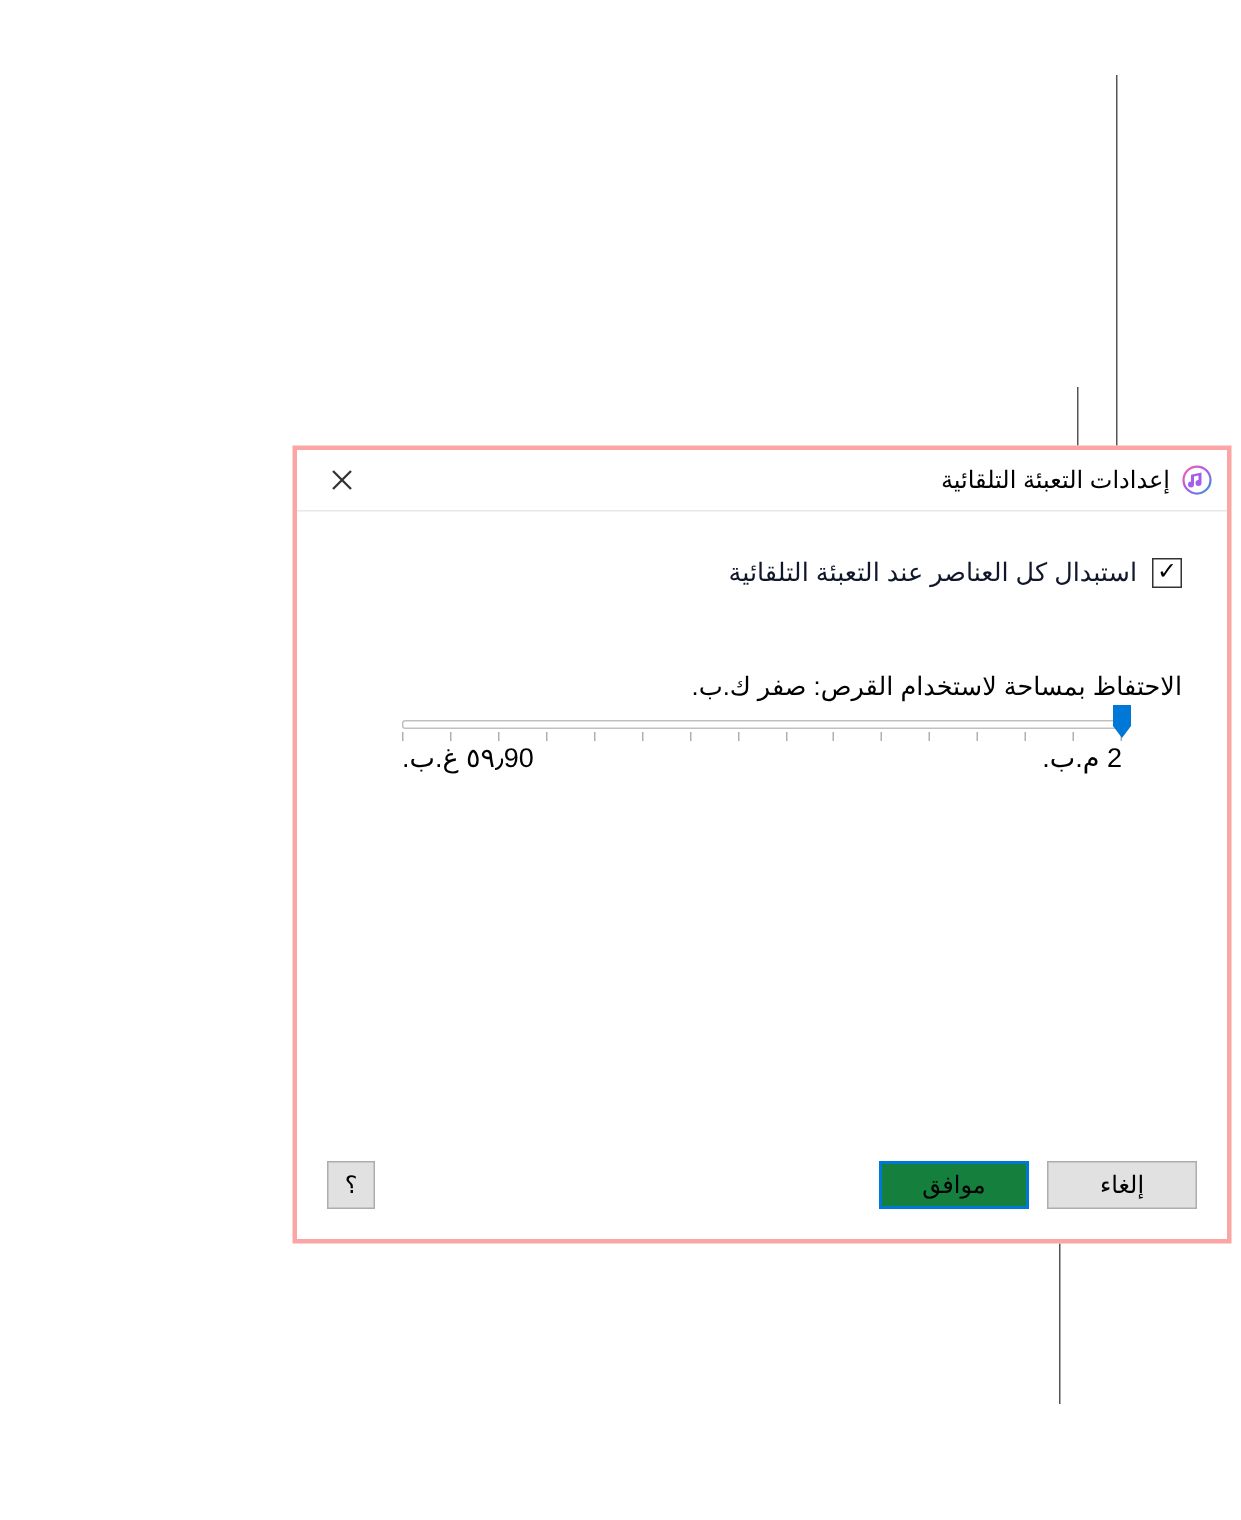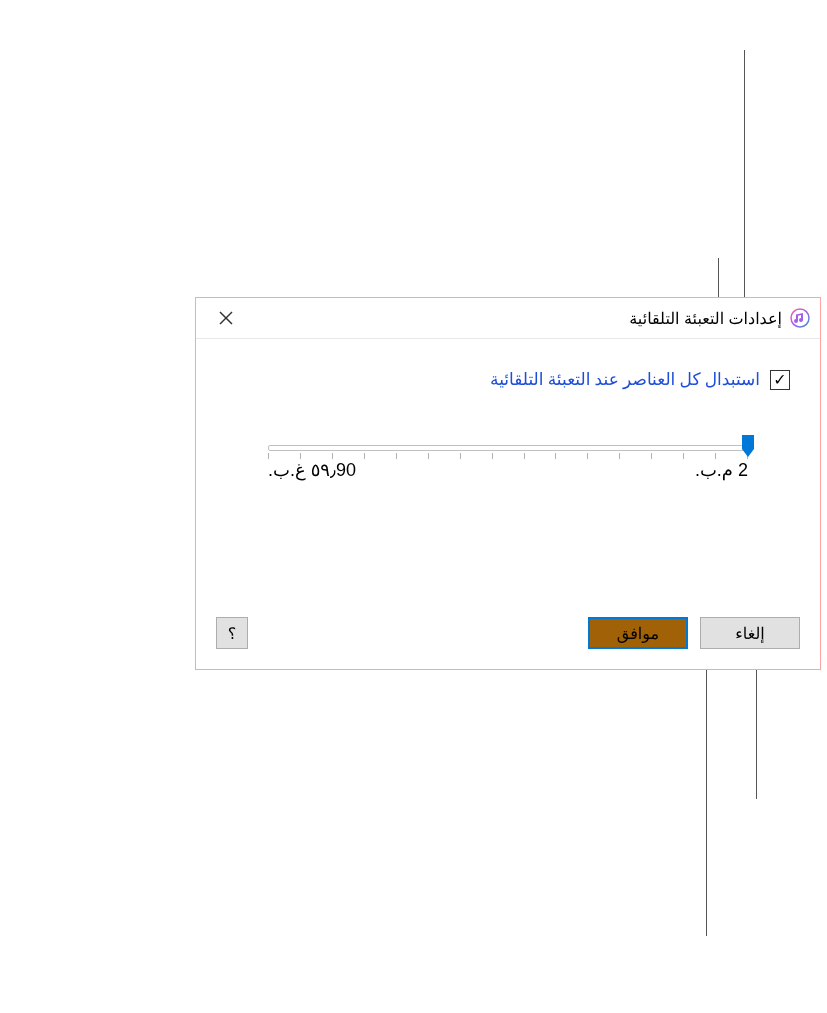--- a/index.html
+++ b/index.html
@@ -9,22 +9,22 @@
   height: 1013px;
   background: #ffffff;
   font-family: "Segoe UI", Tahoma, sans-serif;
   position: relative;
 }
 .dialog {
   position: absolute;
   top: 297px;
   left: 195px;
   width: 626px;
-  height: 373px;
-  border: 1px solid #fca5a5;
+  height: 532px;
+  border: 3px solid #fca5a5;
   background: #ffffff;
   box-sizing: border-box;
 }
 .titlebar {
   height: 40px;
   background: #ffffff;
   display: flex;
   flex-direction: row-reverse;
   align-items: center;
   padding: 0 10px;
@@ -83,22 +83,21 @@
 .checkbox.focused {
   border: 1px solid #0078d7;
   outline: 1px dotted #0078d7;
   outline-offset: -4px;
 }
 .checkbox.focused.checked::after {
   color: #0078d7;
 }
 .cb-label {
   font-size: 17px;
-  color: #1d4ed8;
-  font-family: Liberation Serif, serif;
+  color: #0f172a;
 }
 .slider-section {
   margin-top: 55px;
 }
 .slider-label {
   font-size: 17px;
   color: #000;
   text-align: right;
   margin-bottom: 12px;
 }
@@ -162,21 +161,21 @@
   background: #e1e1e1;
   border: 1px solid #adadad;
   font-size: 16px;
   color: #000;
   cursor: pointer;
   padding: 0 16px;
   font-family: inherit;
 }
 .btn.primary {
   border: 2px solid #0078d7;
-  background: #a16207;
+  background: #15803d;
 }
 .btn.help {
   min-width: 32px;
   width: 32px;
   padding: 0;
 }
 
 .callout {
   position: absolute;
   background: #555;
@@ -231,20 +230,21 @@
   <div class="content">
 
     <div class="checkbox-row">
       <div class="checkbox checked"></div>
       <span class="cb-label">استبدال كل العناصر عند التعبئة التلقائية</span>
     </div>
 
 
 
     <div class="slider-section">
+      <div class="slider-label">الاحتفاظ بمساحة لاستخدام القرص: صفر ك.ب.</div>
       <div class="slider-track-wrap">
         <div class="slider-track"></div>
         <div class="slider-ticks">
           <span></span>
             <span></span>
             <span></span>
             <span></span>
             <span></span>
           <span></span>
             <span></span>

